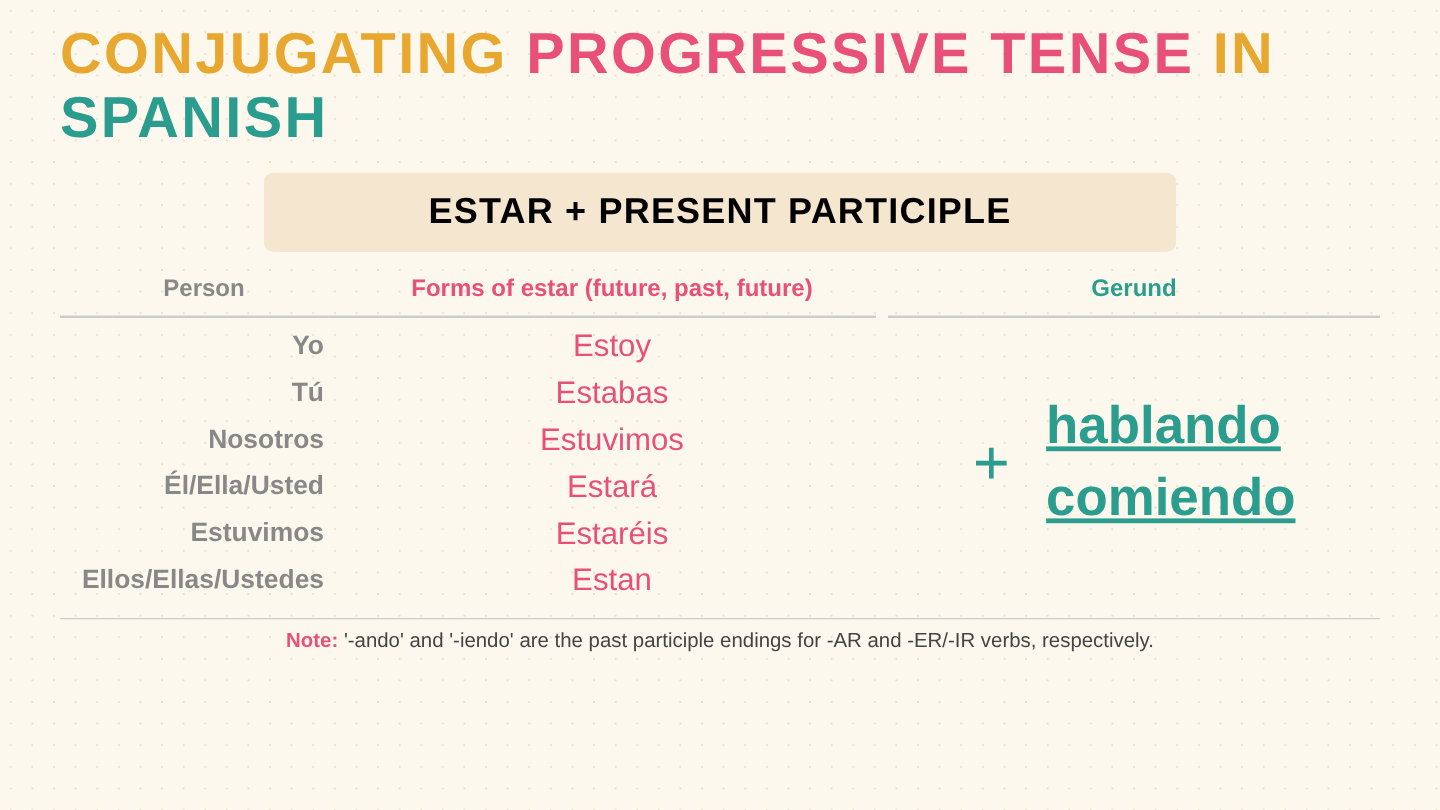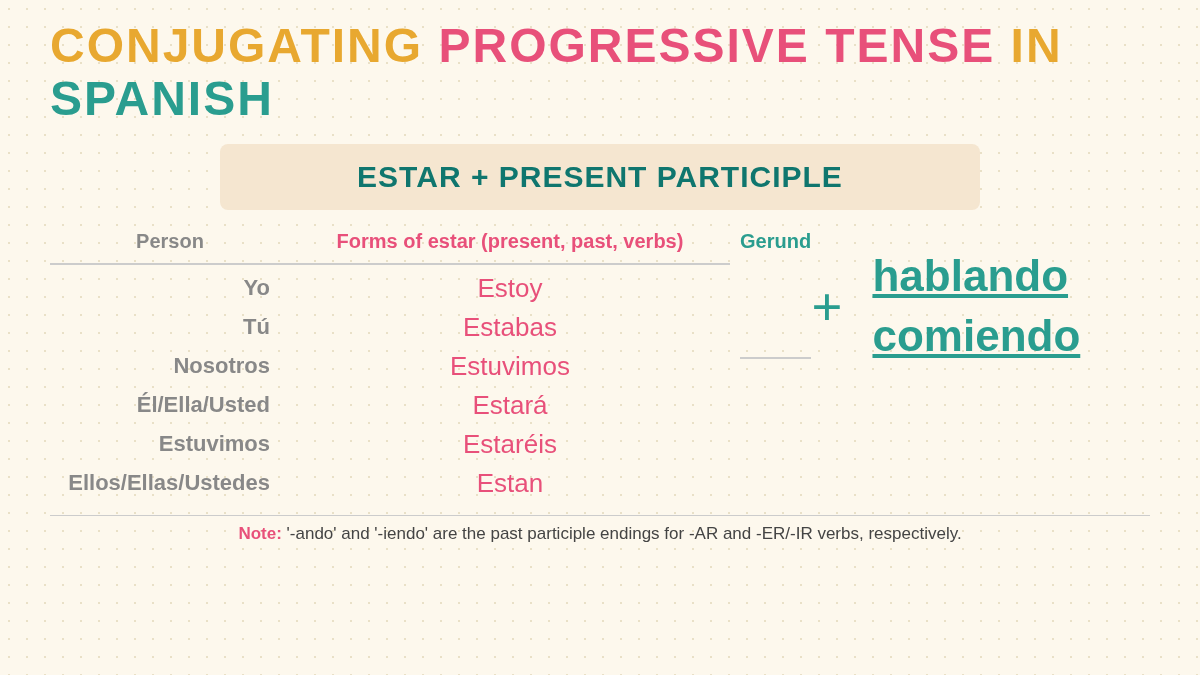--- a/index.html
+++ b/index.html
@@ -55,21 +55,21 @@
       text-align: center;
       padding: 16px 20px;
       margin: 0 auto 20px auto;
       max-width: 760px;
     }
 
     .formula-text {
       font-family: 'Arial Black', 'Impact', sans-serif;
       font-size: 30px;
       font-weight: 900;
-      color: #0f766e;
+      color: #000000;
       text-transform: uppercase;
       letter-spacing: 1px;
     }
 
     
     .table-area {
       display: flex;
       align-items: flex-start;
       width: 100%;
     }
@@ -128,21 +128,23 @@
       font-family: Arial, sans-serif;
       font-size: 26px;
       color: #e8507a;
       font-style: normal;
     }
 
     
     .right-area {
       flex: 1;
       display: flex;
+      flex-direction: column;
       padding-left: 10px;
+      gap: 40px;
     }
 
     .gerund-header-row {
       font-family: Arial, sans-serif;
       font-size: 20px;
       font-weight: bold;
       color: #2a9d8f;
       text-align: center;
       border-bottom: 2px solid #ccc;
       padding-bottom: 10px;
@@ -207,21 +209,21 @@
   <div class="formula-box">
     <span class="formula-text">ESTAR + PRESENT PARTICIPLE</span>
   </div>
 
   <div class="table-area">
 
     <div class="conjugation-table">
 
       <div class="table-header">
         <div class="col-person-header">Person</div>
-        <div class="col-forms-header">Forms of estar (present, past, verbs)</div>
+        <div class="col-forms-header">Forms of estar (future, past, future)</div>
       </div>
 
       <div class="table-row">
         <div class="col-person">Yo</div>
         <div class="col-form">Estoy</div>
       </div>
       <div class="table-row">
         <div class="col-person">Tú</div>
         <div class="col-form">Estabas</div>
       </div>

